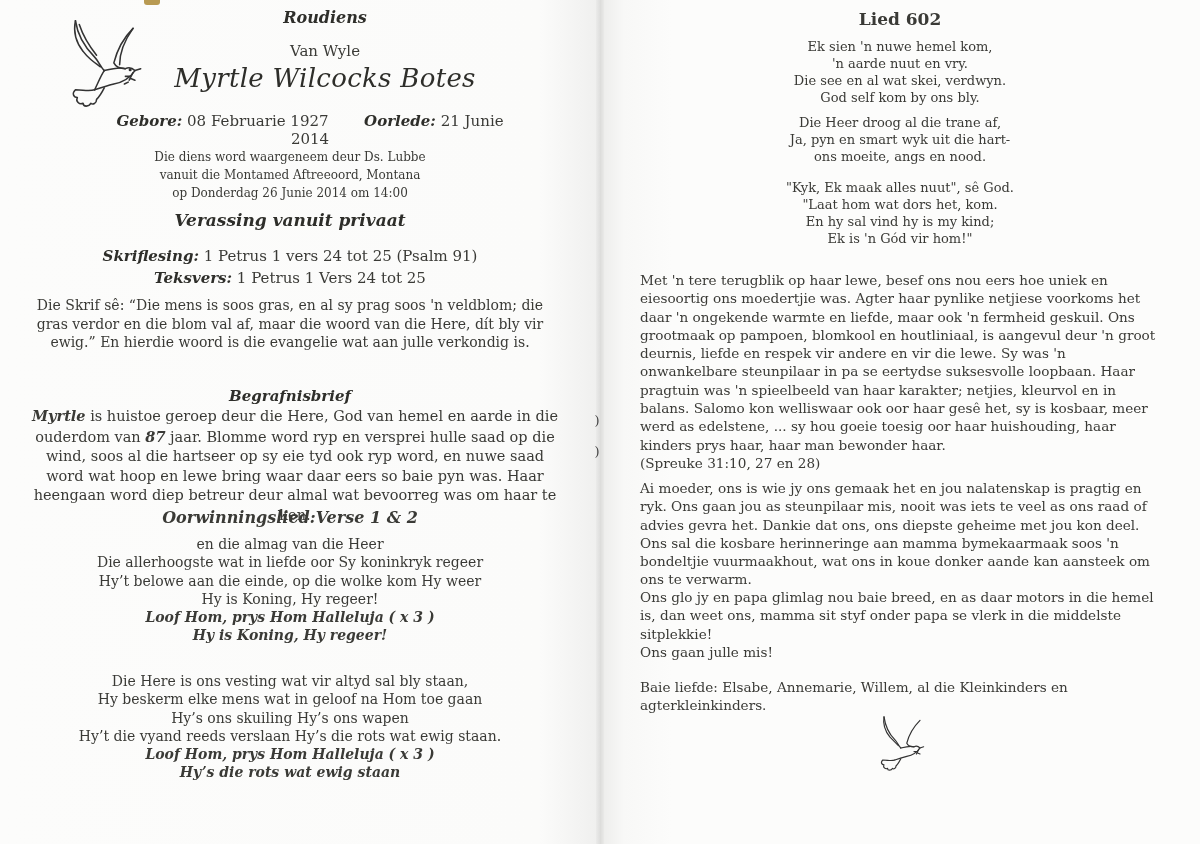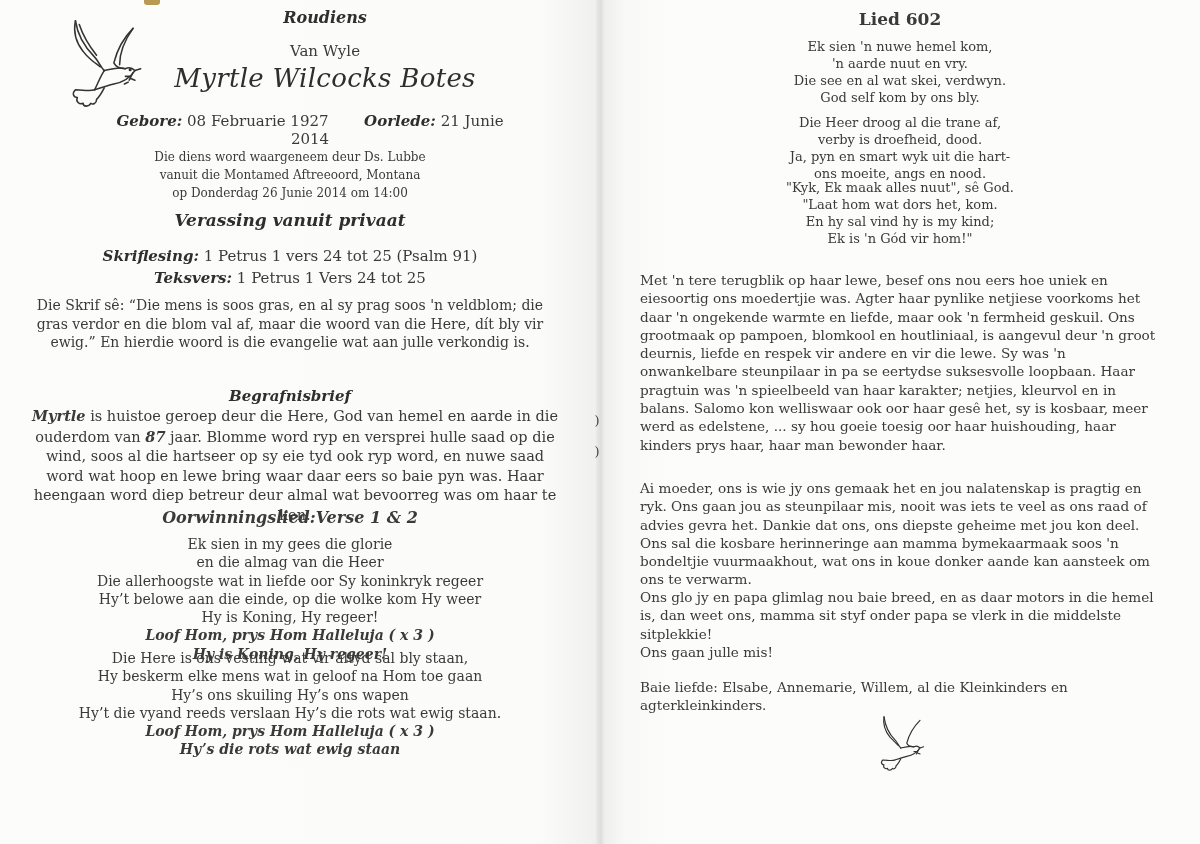--- a/index.html
+++ b/index.html
@@ -41,21 +41,21 @@
   .service { left: 60px; top: 148px; width: 460px; font-size: 12px; line-height: 18px; }
   .cremation { left: 60px; top: 210px; width: 460px; font-size: 17px; font-weight: bold; }
   .readings { left: 60px; top: 245px; width: 460px; font-size: 15px; line-height: 22px; }
   .readings .lbl { font-style: italic; font-weight: bold; }
   .scripture { left: 30px; top: 296px; width: 520px; font-size: 14px; line-height: 18.5px; }
   .letter-head { left: 60px; top: 387px; width: 460px; font-size: 15px; font-weight: bold; }
   .letter-body { left: 30px; top: 406px; width: 530px; font-size: 14.5px; line-height: 19.5px; }
   .letter-body b { font-style: italic; }
   .song-head { left: 60px; top: 508px; width: 460px; font-size: 16px; font-weight: bold; font-style: italic; }
   .song-v1 { left: 40px; top: 535px; width: 500px; font-size: 14px; line-height: 18.3px; }
-  .song-v2 { left: 40px; top: 649px; width: 500px; font-size: 14px; line-height: 18.3px; }
+  .song-v2 { left: 40px; top: 672px; width: 500px; font-size: 14px; line-height: 18.3px; }
   .chorus { font-weight: bold; font-style: italic; }
 
   .paren-marks { left: 590px; top: 405px; width: 14px; font-size: 13px; line-height: 31px; color: #444; }
 
   
   .lied-title { left: 820px; top: 9px; width: 160px; font-size: 17px; font-weight: bold; }
   .lied-stanza { left: 750px; width: 300px; font-size: 13px; line-height: 17px; }
   .st1 { top: 38px; }
   .st2 { top: 114px; }
   .st3 { top: 179px; }
@@ -119,21 +119,20 @@
   </div>
 
   <div class="abs center scripture">Die Skrif sê: “Die mens is soos gras, en al sy prag soos 'n veldblom; die gras verdor en die blom val af, maar die woord van die Here, dít bly vir ewig.” En hierdie woord is die evangelie wat aan julle verkondig is.</div>
 
   <div class="abs center script letter-head">Begrafnisbrief</div>
   <div class="abs center letter-body"><b>Myrtle</b><span> is huistoe geroep deur die Here, God van hemel en aarde in die ouderdom van </span><b>87</b><span> jaar. Blomme word ryp en versprei hulle saad op die wind, soos al die hartseer op sy eie tyd ook ryp word, en nuwe saad word wat hoop en lewe bring waar daar eers so baie pyn was. Haar heengaan word diep betreur deur almal wat bevoorreg was om haar te ken.</span></div>
 
   <div class="abs center song-head">Oorwinningslied:Verse 1 &amp; 2</div>
 
   <div class="abs center song-v1">
-    <div>Ek sien in my gees die glorie</div>
     <div>en die almag van die Heer</div>
     <div>Die allerhoogste wat in liefde oor Sy koninkryk regeer</div>
     <div>Hy’t belowe aan die einde, op die wolke kom Hy weer</div>
     <div>Hy is Koning, Hy regeer!</div>
     <div class="chorus">Loof Hom, prys Hom Halleluja ( x 3 )</div>
     <div class="chorus">Hy is Koning, Hy regeer!</div>
   </div>
 
   <div class="abs center song-v2">
     <div>Die Here is ons vesting wat vir altyd sal bly staan,</div>
@@ -149,33 +148,33 @@
   <div class="abs center lied-title" style="left:220px">Lied 602</div>
 
   <div class="abs center lied-stanza st1" style="left:150px">
     <div>Ek sien 'n nuwe hemel kom,</div>
     <div>'n aarde nuut en vry.</div>
     <div>Die see en al wat skei, verdwyn.</div>
     <div>God self kom by ons bly.</div>
   </div>
   <div class="abs center lied-stanza st2" style="left:150px">
     <div>Die Heer droog al die trane af,</div>
-    <div>verby is droefheid, dood.</div>
     <div>Ja, pyn en smart wyk uit die hart-</div>
     <div>ons moeite, angs en nood.</div>
   </div>
   <div class="abs center lied-stanza st3" style="left:150px">
     <div>"Kyk, Ek maak alles nuut", sê God.</div>
     <div>"Laat hom wat dors het, kom.</div>
     <div>En hy sal vind hy is my kind;</div>
     <div>Ek is 'n Gód vir hom!"</div>
   </div>
 
   <div class="abs tribute p1" style="left:40px">
     <span>Met 'n tere terugblik op haar lewe, besef ons nou eers hoe uniek en eiesoortig ons moedertjie was. Agter haar pynlike netjiese voorkoms het daar 'n ongekende warmte en liefde, maar ook 'n fermheid geskuil. Ons grootmaak op pampoen, blomkool en houtliniaal, is aangevul deur 'n groot deurnis, liefde en respek vir andere en vir die lewe. Sy was 'n onwankelbare steunpilaar in pa se eertydse suksesvolle loopbaan. Haar pragtuin was 'n spieelbeeld van haar karakter; netjies, kleurvol en in balans. Salomo kon welliswaar ook oor haar gesê het, sy is kosbaar, meer werd as edelstene, ... sy hou goeie toesig oor haar huishouding, haar kinders prys haar, haar man bewonder haar.</span>
+    <div>(Spreuke 31:10, 27 en 28)</div>
   </div>
   <div class="abs tribute p2" style="left:40px">Ai moeder, ons is wie jy ons gemaak het en jou nalatenskap is pragtig en ryk. Ons gaan jou as steunpilaar mis, nooit was iets te veel as ons raad of advies gevra het. Dankie dat ons, ons diepste geheime met jou kon deel. Ons sal die kosbare herinneringe aan mamma bymekaarmaak soos 'n bondeltjie vuurmaakhout, wat ons in koue donker aande kan aansteek om ons te verwarm.</div>
   <div class="abs tribute p3" style="left:40px">
     <span>Ons glo jy en papa glimlag nou baie breed, en as daar motors in die hemel is, dan weet ons, mamma sit styf onder papa se vlerk in die middelste sitplekkie!</span>
     <div>Ons gaan julle mis!</div>
   </div>
   <div class="abs tribute p4" style="left:40px">Baie liefde: Elsabe, Annemarie, Willem, al die Kleinkinders en agterkleinkinders.</div>
 
   <svg class="dove-right" style="left:272px" viewBox="0 0 100 100" fill="none" stroke="#333" stroke-width="2" stroke-linejoin="round" stroke-linecap="round">
     <path d="M20 8 C22 22 26 34 38 46 C42 50 44 56 48 60"></path>

